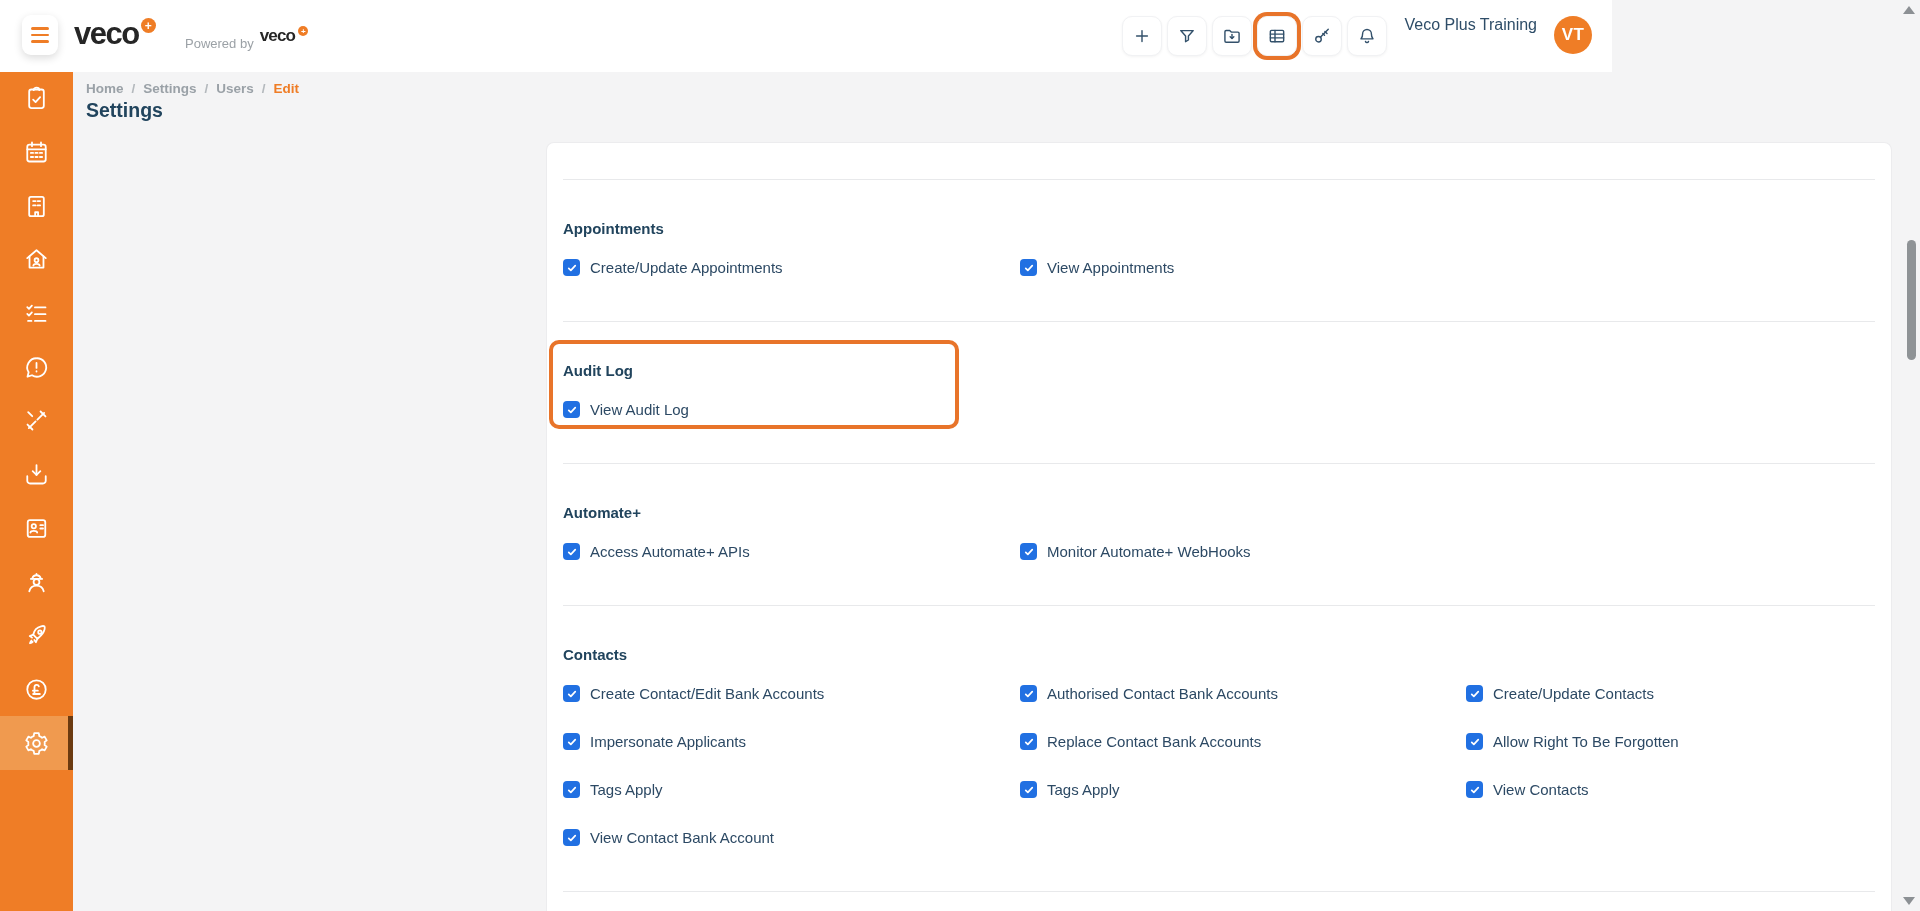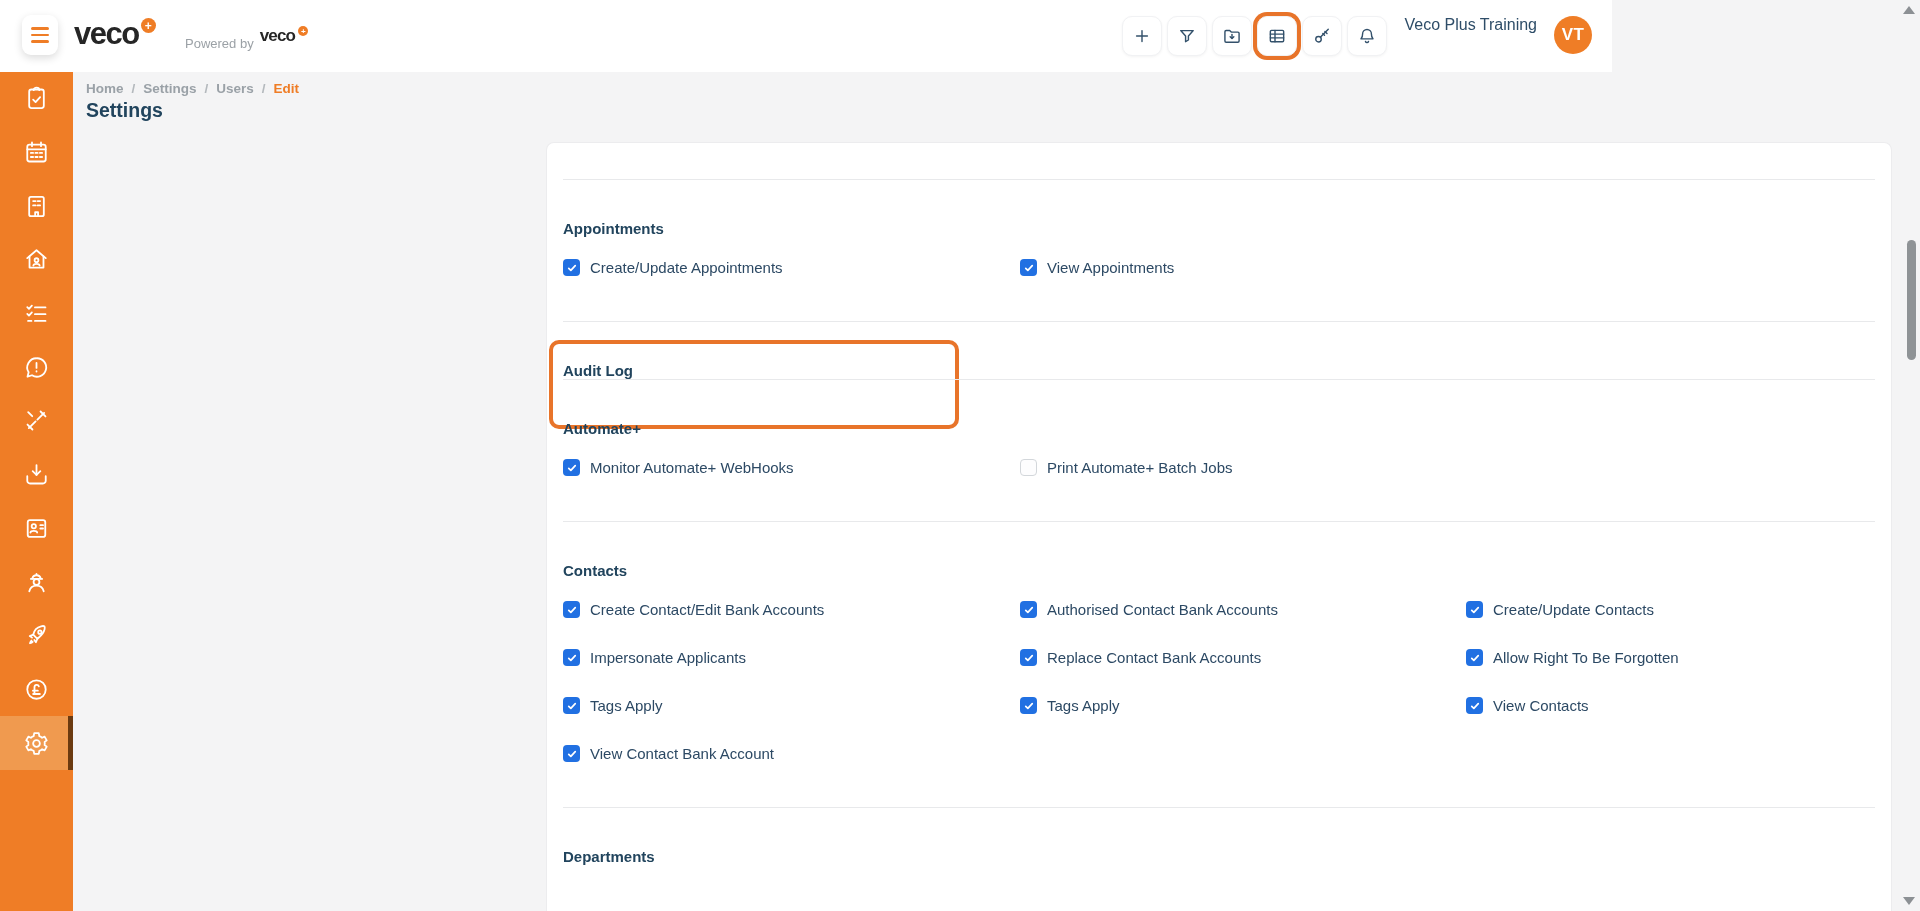--- a/index.html
+++ b/index.html
@@ -343,36 +343,50 @@
               </svg>
             </span>
             <span class="perm-label">View Appointments</span>
           </label>
         </div>
       </div>
       <div class="perm-section">
         <div class="divider"></div>
         <div class="annotation-box"></div>
         <div class="section-title">Audit Log</div>
+        <div class="perm-grid">
+          <label class="perm-item">
+            <span class="checkbox">
+              <svg viewBox="0 0 24 24">
+                <path d="M5.5 12.6l4.2 4.2 8.8-9.6" stroke="#fff" fill="none" stroke-width="3.4" stroke-linecap="round" stroke-linejoin="round"></path>
+              </svg>
+            </span>
+            <span class="perm-label">View Audit Log</span>
+          </label>
+        </div>
       </div>
       <div class="perm-section">
         <div class="divider"></div>
         <div class="section-title">Automate+</div>
         <div class="perm-grid">
           <label class="perm-item">
             <span class="checkbox">
               <svg viewBox="0 0 24 24">
                 <path d="M5.5 12.6l4.2 4.2 8.8-9.6" stroke="#fff" fill="none" stroke-width="3.4" stroke-linecap="round" stroke-linejoin="round"></path>
               </svg>
             </span>
+            <span class="perm-label">Access Automate+ APIs</span>
+          </label>
+          <label class="perm-item">
+            <span class="checkbox">
+              <svg viewBox="0 0 24 24">
+                <path d="M5.5 12.6l4.2 4.2 8.8-9.6" stroke="#fff" fill="none" stroke-width="3.4" stroke-linecap="round" stroke-linejoin="round"></path>
+              </svg>
+            </span>
             <span class="perm-label">Monitor Automate+ WebHooks</span>
-          </label>
-          <label class="perm-item">
-            <span class="checkbox unchecked"></span>
-            <span class="perm-label">Print Automate+ Batch Jobs</span>
           </label>
         </div>
       </div>
       <div class="perm-section">
         <div class="divider"></div>
         <div class="section-title">Contacts</div>
         <div class="perm-grid">
           <label class="perm-item">
             <span class="checkbox">
               <svg viewBox="0 0 24 24">

